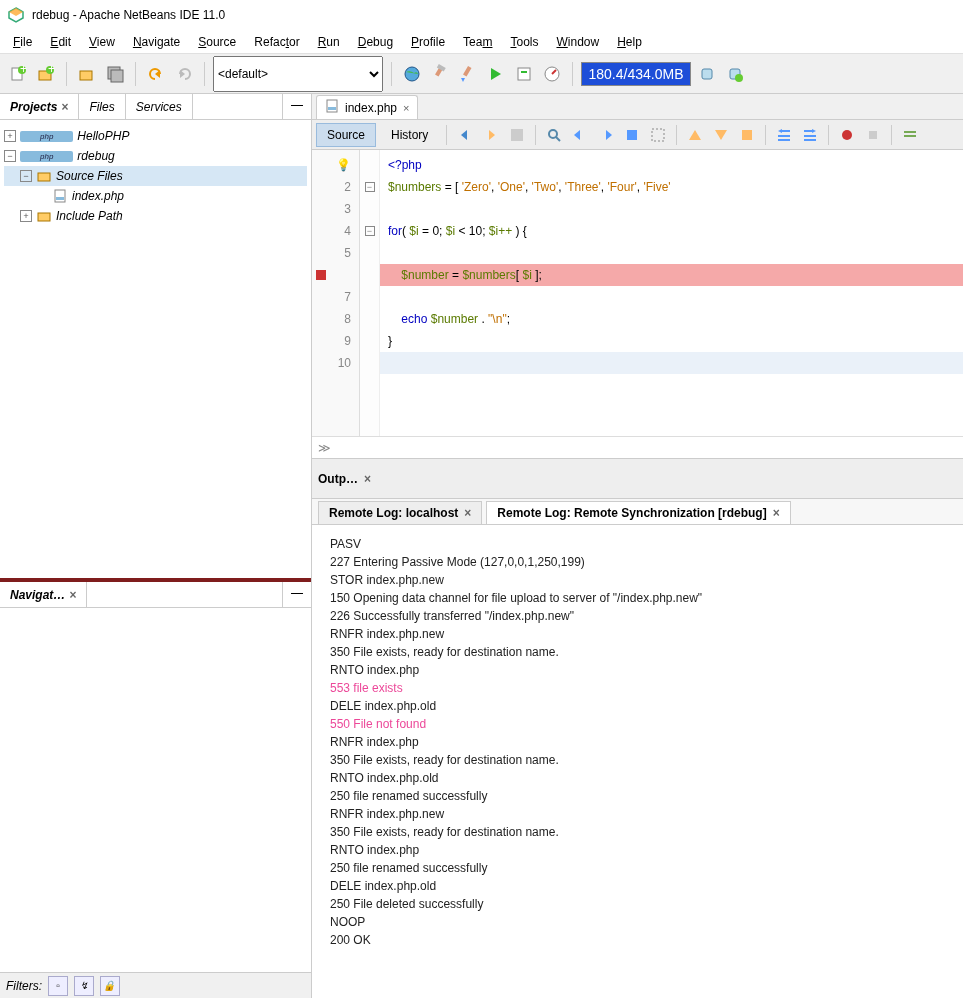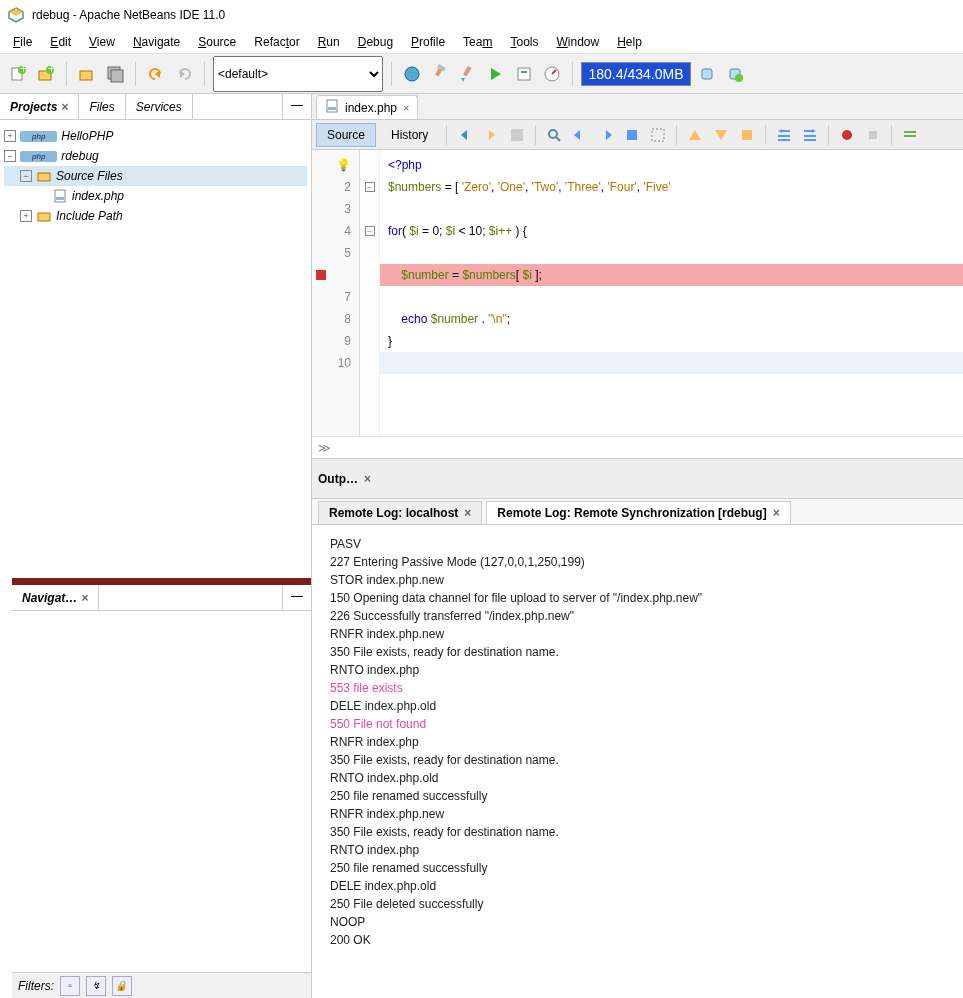--- a/index.html
+++ b/index.html
@@ -20,21 +20,21 @@
 .panel-tabs { height:26px; display:flex; align-items:stretch; border-bottom:1px solid #ccc; background:#fff; }
 .panel-tabs .tab { padding:4px 10px; border-right:1px solid #ccc; display:flex; align-items:center; gap:4px; font-weight:bold; }
 .panel-tabs .tab.plain { font-weight:normal; }
 .panel-tabs .min { margin-left:auto; padding:4px 8px; border-left:1px solid #ccc; }
 .tree { flex:1; padding:6px 4px; overflow:auto; background:#fff; }
 .tree-row { display:flex; align-items:center; height:20px; gap:4px; white-space:nowrap; }
 .tree-row .exp { width:12px; height:12px; border:1px solid #888; font-size:9px; line-height:10px; text-align:center; cursor:pointer; color:#555;}
 .tree-row .sp { width:12px; display:inline-block;}
 .tree-row.sel { background:#d6e7f5; }
 .tree-row .ico { width:16px; height:16px; display:flex; align-items:center; justify-content:center; }
-.nav-panel { border-top:7px solid #7f1d1d;margin-left:12px; }
+.nav-panel { border-top:4px solid #7f1d1d; }
 .nav-body { flex:1; background:#fff; }
 .filters { height:26px; border-top:1px solid #ccc; display:flex; align-items:center; padding:0 6px; gap:6px; background:#f0f0f0;}
 .filters .fbtn { width:20px; height:20px; border:1px solid #aac; background:#eef; display:flex; align-items:center; justify-content:center; font-size:10px;}
 .right-col { flex:1; display:flex; flex-direction:column; overflow:hidden;}
 .editor-tabs { height:26px; background:#f0f0f0; display:flex; align-items:flex-end; padding-left:4px; border-bottom:1px solid #ccc;}
 .editor-tabs .etab { background:#fff; border:1px solid #ccc; border-bottom:none; padding:3px 8px; display:flex; align-items:center; gap:6px; border-radius:3px 3px 0 0;}
 .editor-tabs .etab .close { font-size:11px; color:#666;}
 .editor-toolbar { height:30px; background:#eee; border-bottom:1px solid #ccc; display:flex; align-items:center; gap:4px; padding:0 4px;}
 .editor-toolbar .etab-btn { padding:4px 10px; border:1px solid transparent;}
 .editor-toolbar .etab-btn.active { background:#cde; border:1px solid #9bd;}
@@ -57,21 +57,21 @@
 .str { color:#c07000; }
 .output-panel { border-top:1px solid #ccc; display:flex; flex-direction:column; height:540px;}
 .output-header { height:40px; background:#eee; border-bottom:1px solid #ccc; display:flex; align-items:center; padding:0 6px; gap:6px; font-weight:bold;}
 .output-tabs { height:26px; display:flex; align-items:flex-end; border-bottom:1px solid #ccc; padding-left:6px; background:#f7f7f7;}
 .output-tabs .otab { padding:4px 10px; border:1px solid #ccc; border-bottom:none; margin-right:4px; background:#eee; display:flex; align-items:center; gap:6px; font-weight:bold;}
 .output-tabs .otab.active { background:#fff;}
 .output-body { flex:1; padding:10px 18px; font-family:"Consolas","Courier New",monospace; font-size:13px; overflow:auto; color:#222;}
 .output-body div { line-height:18px; white-space:pre;}
 .output-body .err { color:#ec4899;}
 .arrow-bar { height:22px; border-top:1px solid #ddd; padding-left:6px; display:flex; align-items:center; color:#888;}
-.phpico { font-size:8px; background:#8bd; padding:1px 12px; border-radius:2px; color:#224;}
+.phpico { font-size:8px; background:#8bd; padding:1px 20px; border-radius:2px; color:#224;}
 .xbtn { color:#666; cursor:pointer; }
 </style>
 </head>
 <body>
 
 <div class="title-bar">
   <svg class="logo" viewBox="0 0 16 16">
       <polygon points="8,1 15,5 15,11 8,15 1,11 1,5" fill="none" stroke="#3a7" stroke-width="1.5"></polygon>
       <polygon points="8,1 15,5 8,9 1,5" fill="#fa3" opacity="0.8"></polygon>
     </svg>

